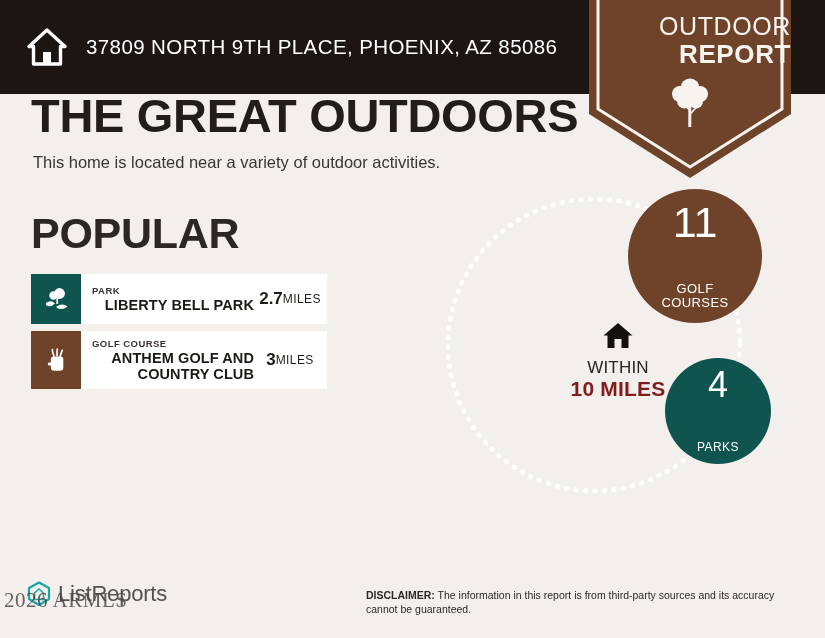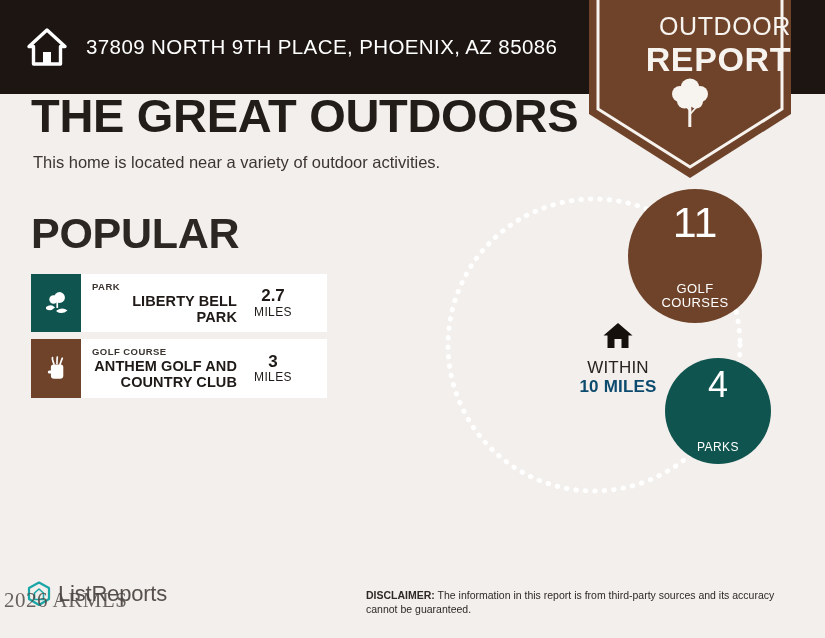--- a/index.html
+++ b/index.html
@@ -61,21 +61,21 @@
   }
   #badge-line1 {
     display: block;
     font-size: 25px;
     letter-spacing: 0.6px;
     line-height: 1.13;
     font-weight: 400;
   }
   #badge-line2 {
     display: block;
-    font-size: 34px;
+    font-size: 26px;
     letter-spacing: 0.6px;
     line-height: 1.13;
     font-weight: 700;
   }
   #badge-tree {
     position: absolute;
     left: 50%;
     top: 80px;
     transform: translateX(-50%);
     width: 40px;
@@ -162,23 +162,23 @@
     font-weight: 700;
     color: #1f1a17;
     letter-spacing: 0.1px;
     line-height: 1.12;
     text-transform: uppercase;
     text-align: right;
   }
   .poi-dist {
     flex: none;
     width: 64px;
-    padding-right: 22px;
-    display: flex;
-    flex-direction: column;
+    padding-right: 5px;
+    display: flex;
+    flex-direction: row;
     align-items: center;
     justify-content: center;
     text-align: center;
   }
   .poi-dist-num {
     font-size: 17px;
     font-weight: 700;
     color: #1f1a17;
     line-height: 1.05;
   }
@@ -221,23 +221,23 @@
   #center-within {
     display: block;
     font-size: 17px;
     font-weight: 400;
     color: #2a2421;
     letter-spacing: 0.2px;
     line-height: 1.12;
   }
   #center-miles {
     display: block;
-    font-size: 17px;
-    font-weight: 700;
-    color: #0c4a6e;
+    font-size: 21px;
+    font-weight: 700;
+    color: #7f1d1d;
     letter-spacing: 0.2px;
     line-height: 1.12;
   }
 
   .stat-bubble {
     position: absolute;
     border-radius: 50%;
     display: flex;
     flex-direction: column;
     align-items: center;

